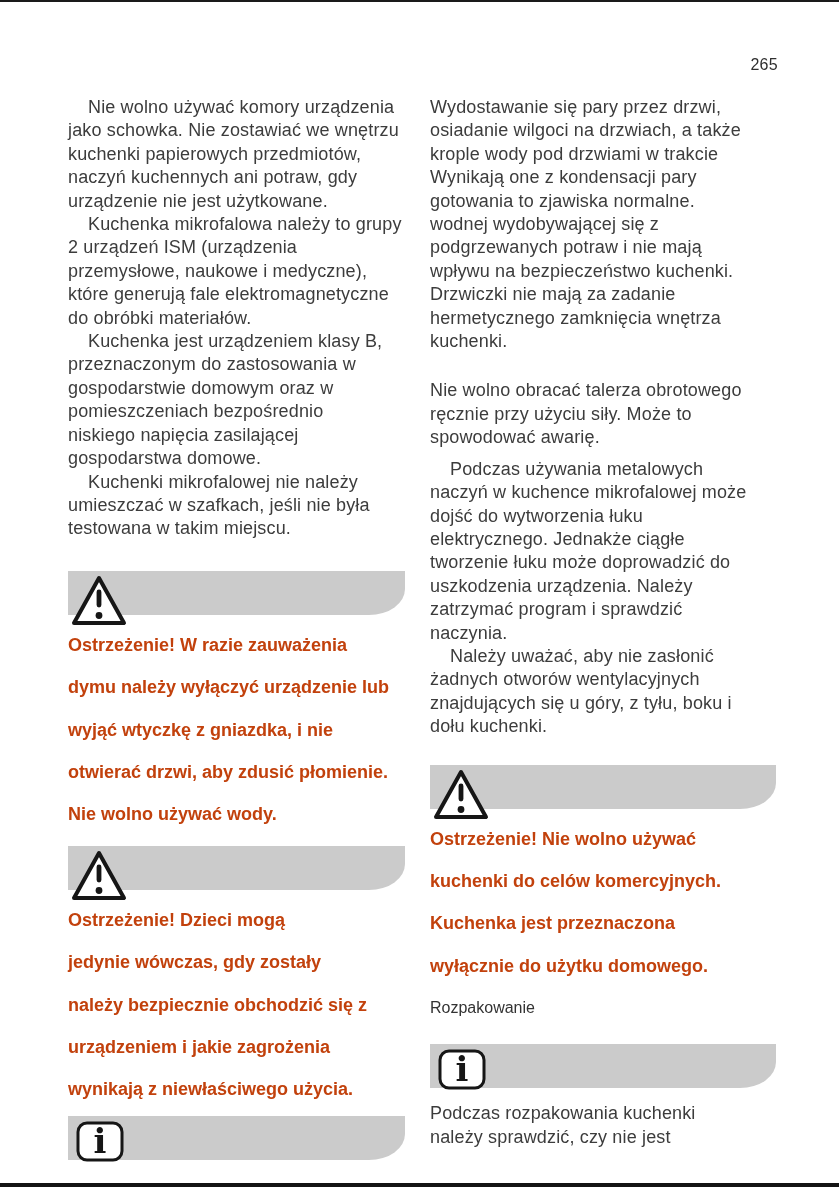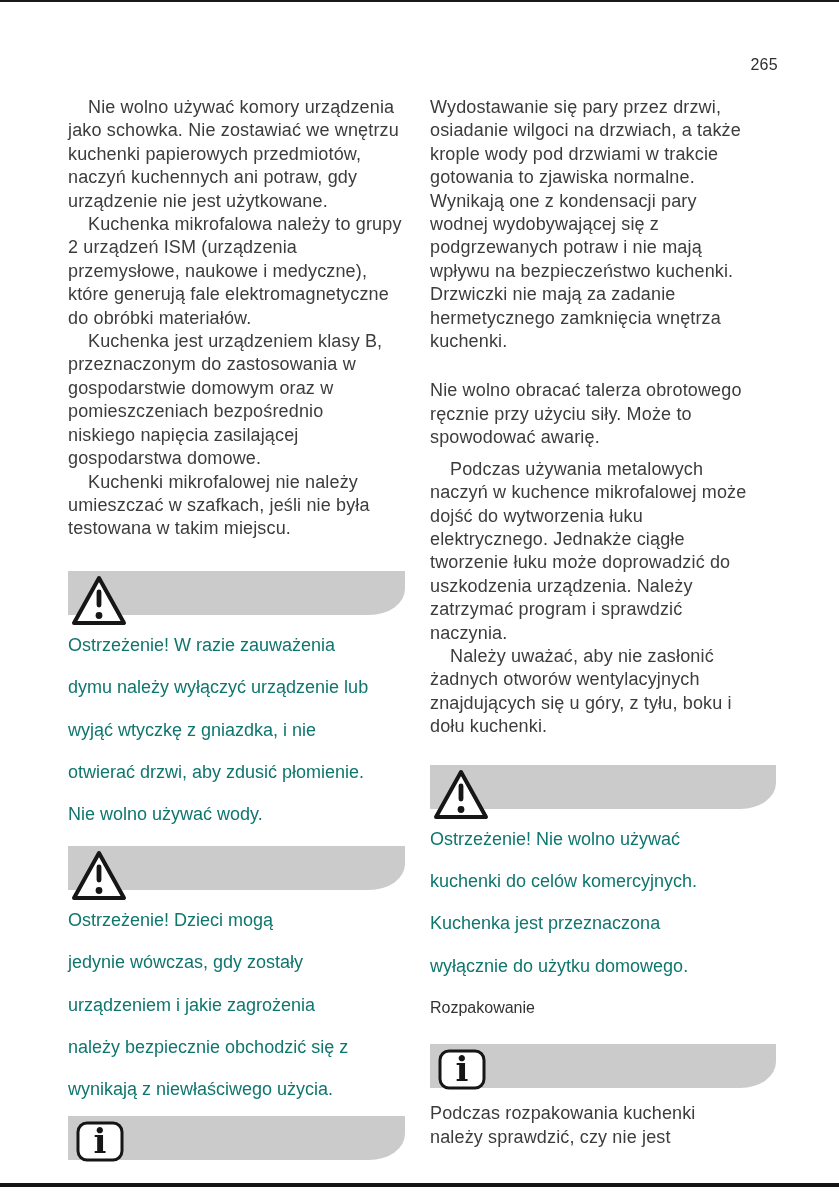--- a/index.html
+++ b/index.html
@@ -17,21 +17,21 @@
   }
   .col{position:absolute;top:96px;}
   .col-left{left:68px;width:337px;}
   .col-right{left:430px;width:346px;}
   .para{margin:0;}
   .line{
     white-space:nowrap;font-size:18px;line-height:23.4px;
     color:#3c3c3c;letter-spacing:0.15px;
   }
   .line.indent{padding-left:20px;}
-  .para.bold .line{font-weight:400;color:#0f766e;letter-spacing:0;margin-top:19px;}
+  .para.bold .line{font-weight:700;color:#c2410c;letter-spacing:0;margin-top:19px;}
   .heading{font-size:16px;line-height:24px;color:#333333;}
   .banner{
     position:relative;height:44px;width:100%;
     background:#cbcbcb;
     border-bottom-right-radius:36px 26px;
   }
   .banner-icon{position:absolute;display:block;}
   .banner-icon.warn{left:3px;top:4px;}
   .banner-icon.info{left:8px;top:5px;}
 </style>
@@ -86,38 +86,38 @@
       <div class="banner" style="margin-top: 19px;">
         <span class="banner-icon warn"><svg width="56" height="52" viewBox="0 0 56 52">
             <path d="M28 3 L53 48 L3 48 Z" fill="#ffffff" stroke="#161616" stroke-width="4" stroke-linejoin="round"></path>
             <rect x="25.6" y="14.5" width="4.8" height="18" rx="2.4" fill="#161616"></rect>
             <circle cx="28" cy="40.5" r="3.4" fill="#161616"></circle>
           </svg></span>
       </div>
       <div class="para bold" style="margin-top: 13px;">
         <div class="line">Ostrzeżenie! Dzieci mogą</div>
         <div class="line">jedynie wówczas, gdy zostały</div>
+        <div class="line">należy bezpiecznie obchodzić się z</div>
         <div class="line">urządzeniem i jakie zagrożenia</div>
-        <div class="line">należy bezpiecznie obchodzić się z</div>
         <div class="line">wynikają z niewłaściwego użycia.</div>
       </div>
       <div class="banner" style="margin-top: 14px;">
         <span class="banner-icon info"><svg width="48" height="41" viewBox="0 0 48 41">
             <rect x="2" y="2" width="44" height="37" rx="9" fill="#ffffff" stroke="#161616" stroke-width="3"></rect>
             <text x="24" y="32" text-anchor="middle" font-family="DejaVu Serif, serif" font-size="34" font-weight="bold" fill="#161616">i</text>
           </svg></span>
       </div>
     </div>
   <div class="col col-right">
       <div class="para">
         <div class="line">Wydostawanie się pary przez drzwi,</div>
         <div class="line">osiadanie wilgoci na drzwiach, a także</div>
         <div class="line">krople wody pod drzwiami w trakcie</div>
+        <div class="line">Wynikają one z kondensacji pary</div>
         <div class="line">gotowania to zjawiska normalne.</div>
-        <div class="line">Wynikają one z kondensacji pary</div>
         <div class="line">wodnej wydobywającej się z</div>
         <div class="line">podgrzewanych potraw i nie mają</div>
         <div class="line">wpływu na bezpieczeństwo kuchenki.</div>
         <div class="line">Drzwiczki nie mają za zadanie</div>
         <div class="line">hermetycznego zamknięcia wnętrza</div>
         <div class="line">kuchenki.</div>
       </div>
       <div class="para" style="margin-top: 26px;">
         <div class="line">Nie wolno obracać talerza obrotowego</div>
         <div class="line">ręcznie przy użyciu siły. Może to</div>

